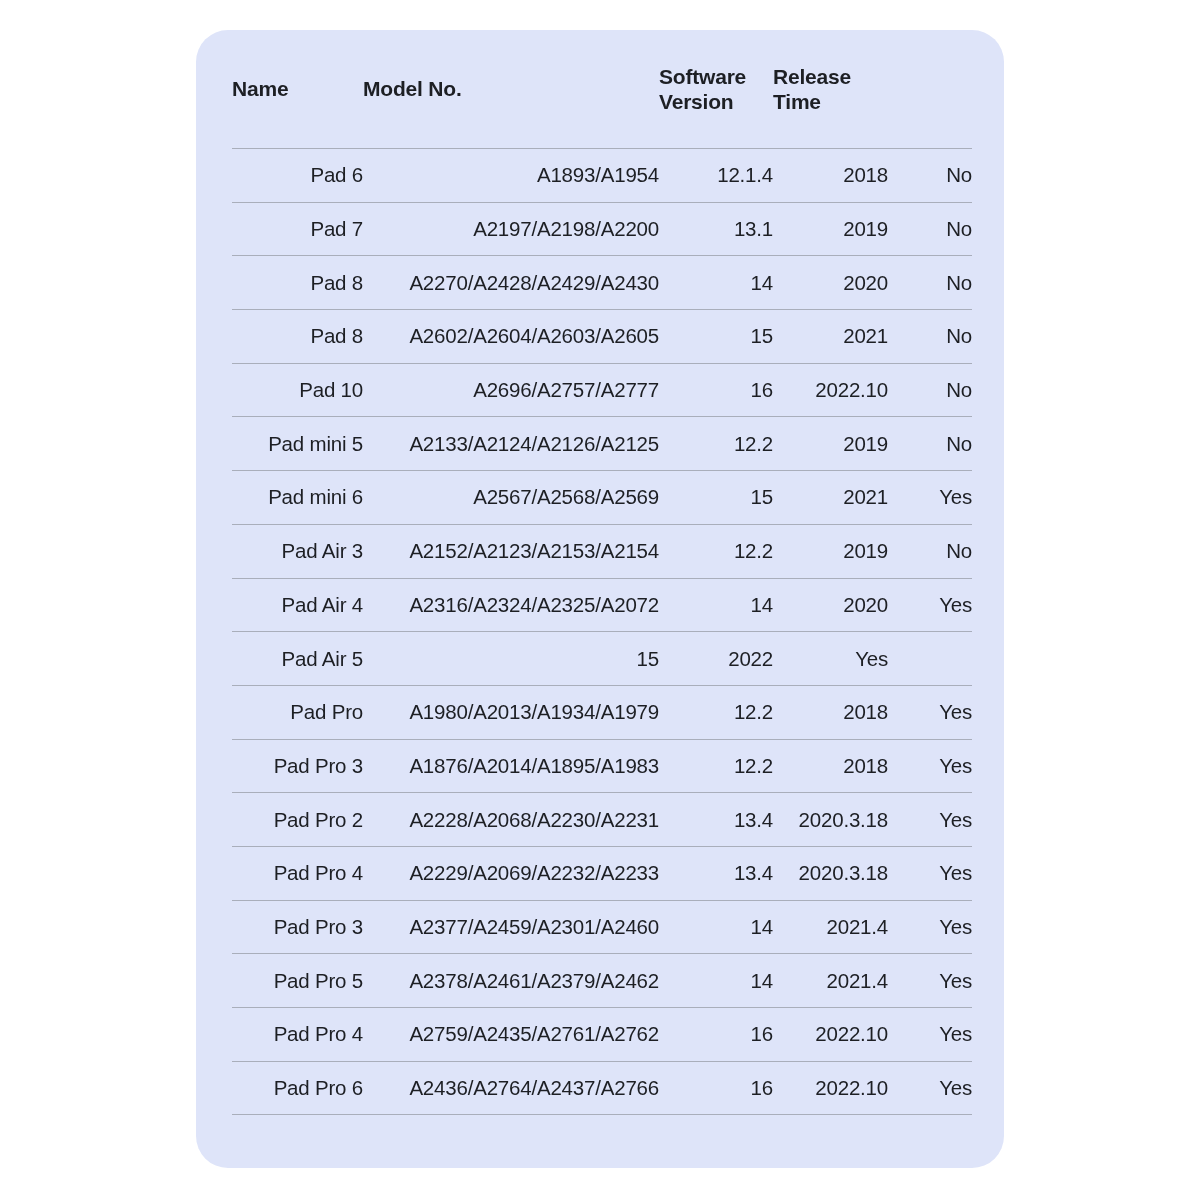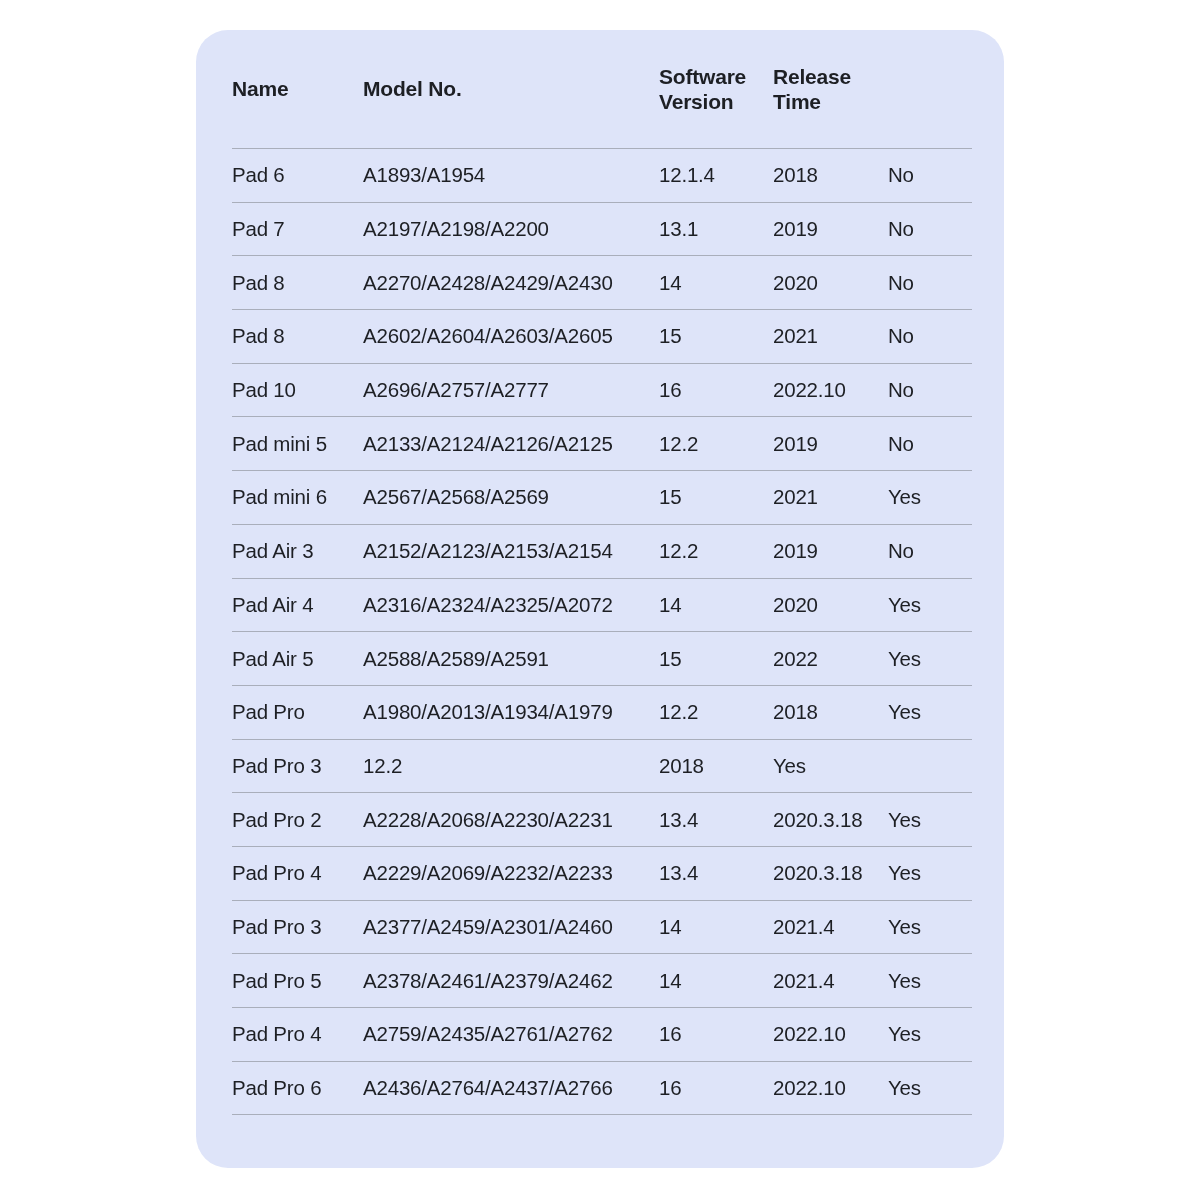--- a/index.html
+++ b/index.html
@@ -47,20 +47,21 @@
     font-weight: bold;
     font-size: 21px;
     line-height: 1.2;
     letter-spacing: -0.2px;
     white-space: normal;
   }
   .tr {
     height: 52.7px;
     align-items: center;
     border-bottom: 1px solid #a9aebb;
+    text-align: right;
   }
   .td {
     font-size: 20.5px;
     letter-spacing: -0.2px;
     white-space: nowrap;
   }
 </style>
 </head>
 <body>
 
@@ -132,34 +133,34 @@
           </div>
           <div class="tr">
             <div class="td">Pad Air 4</div>
             <div class="td">A2316/A2324/A2325/A2072</div>
             <div class="td">14</div>
             <div class="td">2020</div>
             <div class="td">Yes</div>
           </div>
           <div class="tr">
             <div class="td">Pad Air 5</div>
-            <div class="td">A2588/A2589/A2591</div>
             <div class="td">15</div>
             <div class="td">2022</div>
             <div class="td">Yes</div>
           </div>
           <div class="tr">
             <div class="td">Pad Pro</div>
             <div class="td">A1980/A2013/A1934/A1979</div>
             <div class="td">12.2</div>
             <div class="td">2018</div>
             <div class="td">Yes</div>
           </div>
           <div class="tr">
             <div class="td">Pad Pro 3</div>
+            <div class="td">A1876/A2014/A1895/A1983</div>
             <div class="td">12.2</div>
             <div class="td">2018</div>
             <div class="td">Yes</div>
           </div>
           <div class="tr">
             <div class="td">Pad Pro 2</div>
             <div class="td">A2228/A2068/A2230/A2231</div>
             <div class="td">13.4</div>
             <div class="td">2020.3.18</div>
             <div class="td">Yes</div>

